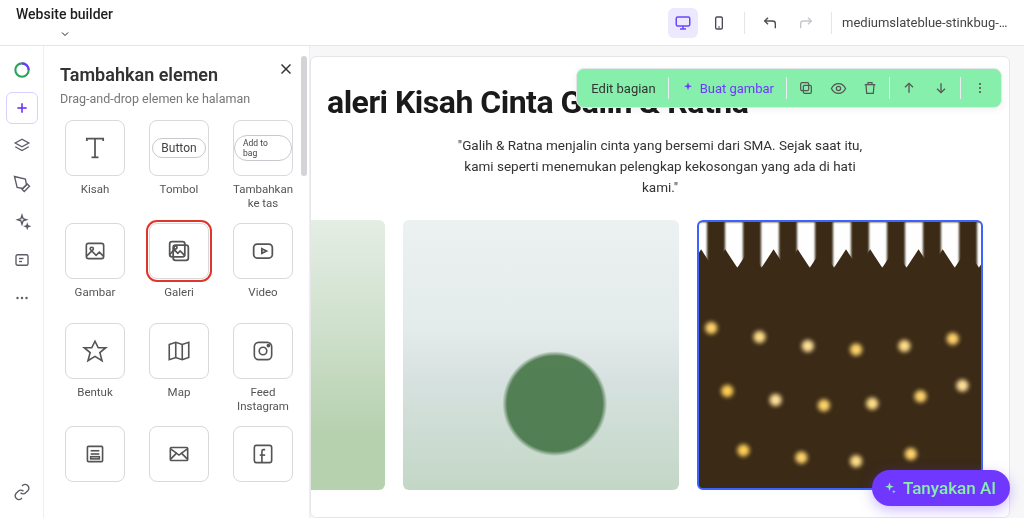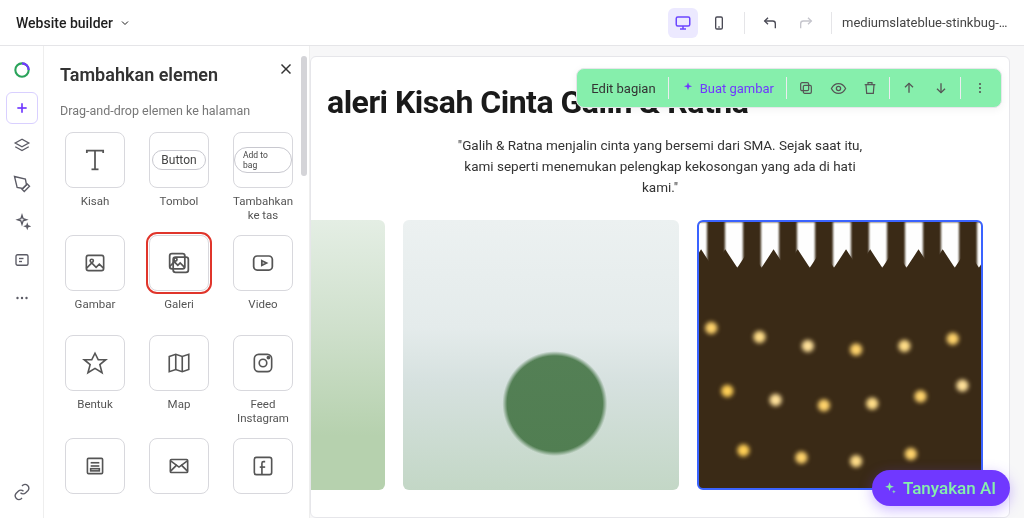--- a/index.html
+++ b/index.html
@@ -1,37 +1,37 @@
 <!DOCTYPE html>
 <html><head>
 <meta charset="utf-8">
 <style>
   * { box-sizing: border-box; margin: 0; padding: 0; }
   body { font-family: -apple-system, BlinkMacSystemFont, "Segoe UI", Roboto, sans-serif; width:1024px; height:518px; overflow:hidden; background:#fff; color:#1e1e1e; }
   .topbar { height:46px; border-bottom:1px solid #e5e5e8; display:flex; align-items:center; padding:0 12px; justify-content:space-between; }
-  .tb-left { display:flex; align-items:center; gap:6px; padding-left:4px;}
+  .tb-left { display:flex; align-items:center; gap:6px; padding-left:4px;flex-direction:column;}
   .brand { font-size:14px; font-weight:500; }
   .tb-center { display:flex; align-items:center; gap:6px; }
   .tb-right { display:flex; align-items:center; gap:10px; font-size:14px;}
   .ico-btn { width:30px; height:30px; border-radius:6px; display:flex; align-items:center; justify-content:center; cursor:pointer; color:#4a4a55;}
   .ico-btn.active { background:#ece9ff; color:#6b46ff; }
   .ico-btn.dim { color:#c5c5cc; }
   .vsep { width:1px; height:22px; background:#e5e5e8; margin:0 4px;}
   .proj { font-size:13px; color:#444; max-width:170px; overflow:hidden; white-space:nowrap; text-overflow:ellipsis;}
   .txtbtn { font-size:14px; color:#222; cursor:pointer; }
   .primary-btn { background:#7038ff; color:#fff; border-radius:6px; padding:8px 14px; font-size:14px; font-weight:500; cursor:pointer; }
   .app-body { display:flex; height:calc(518px - 46px); }
   .rail { width:44px; border-right:1px solid #eee; display:flex; flex-direction:column; align-items:center; padding-top:8px; gap:6px; position:relative;}
   .rail-item { width:32px; height:32px; display:flex; align-items:center; justify-content:center; color:#5b5b65; cursor:pointer; border-radius:6px;}
   .rail-item.bottom { position:absolute; bottom:10px;}
   .rail-item.logo { color:#2aa35a; }
   .rail-item.plus { color:#7038ff; border:1px solid #d9d0ff; }
   .panel { width:266px; border-right:1px solid #eee; padding:18px 14px 10px 16px; position:relative; overflow:hidden;}
   .panel .close { position:absolute; top:14px; right:14px; color:#333; cursor:pointer;}
-  .panel h2 { font-size:18px; font-weight:600; color:#333; margin-bottom:18px;}
+  .panel h2 { font-size:18px; font-weight:600; color:#333; margin-bottom:6px;}
   .panel-sub { font-size:12.5px; color:#777; margin-bottom:14px;}
   .grid { display:grid; grid-template-columns:repeat(3,70px); gap:12px 14px; justify-content:start;}
   .tile { width:70px; display:flex; flex-direction:column; align-items:center; gap:6px; cursor:pointer;}
   .tile-box { width:60px; height:56px; border:1px solid #d8d8dd; border-radius:8px; display:flex; align-items:center; justify-content:center; color:#555; background:#fff;}
   .tile-box.highlight { outline:2px solid #e0352b; outline-offset:1px;}
   .tile-label { font-size:11.5px; color:#555; text-align:center; line-height:1.25; min-height:26px;}
   .pill { border:1px solid #c8c8cf; border-radius:999px; padding:2px 8px; font-size:12px; color:#444;}
   .canvas-wrap { flex:1; background:#f7f7f8; position:relative; overflow:hidden; padding-top:10px;}
   .canvas-page { position:absolute; top:10px; left:0; right:14px; bottom:0; background:#fff; border:1px solid #e6e6ea; border-radius:6px; padding:26px 24px 0 24px; overflow:hidden;}
   .floatbar { position:absolute; top:22px; right:22px; height:40px; background:#86efac; border:1px solid #e6e6ea; border-radius:8px; display:flex; align-items:center; padding:0 6px; gap:2px; box-shadow:0 2px 8px rgba(0,0,0,0.05); z-index:5;}

